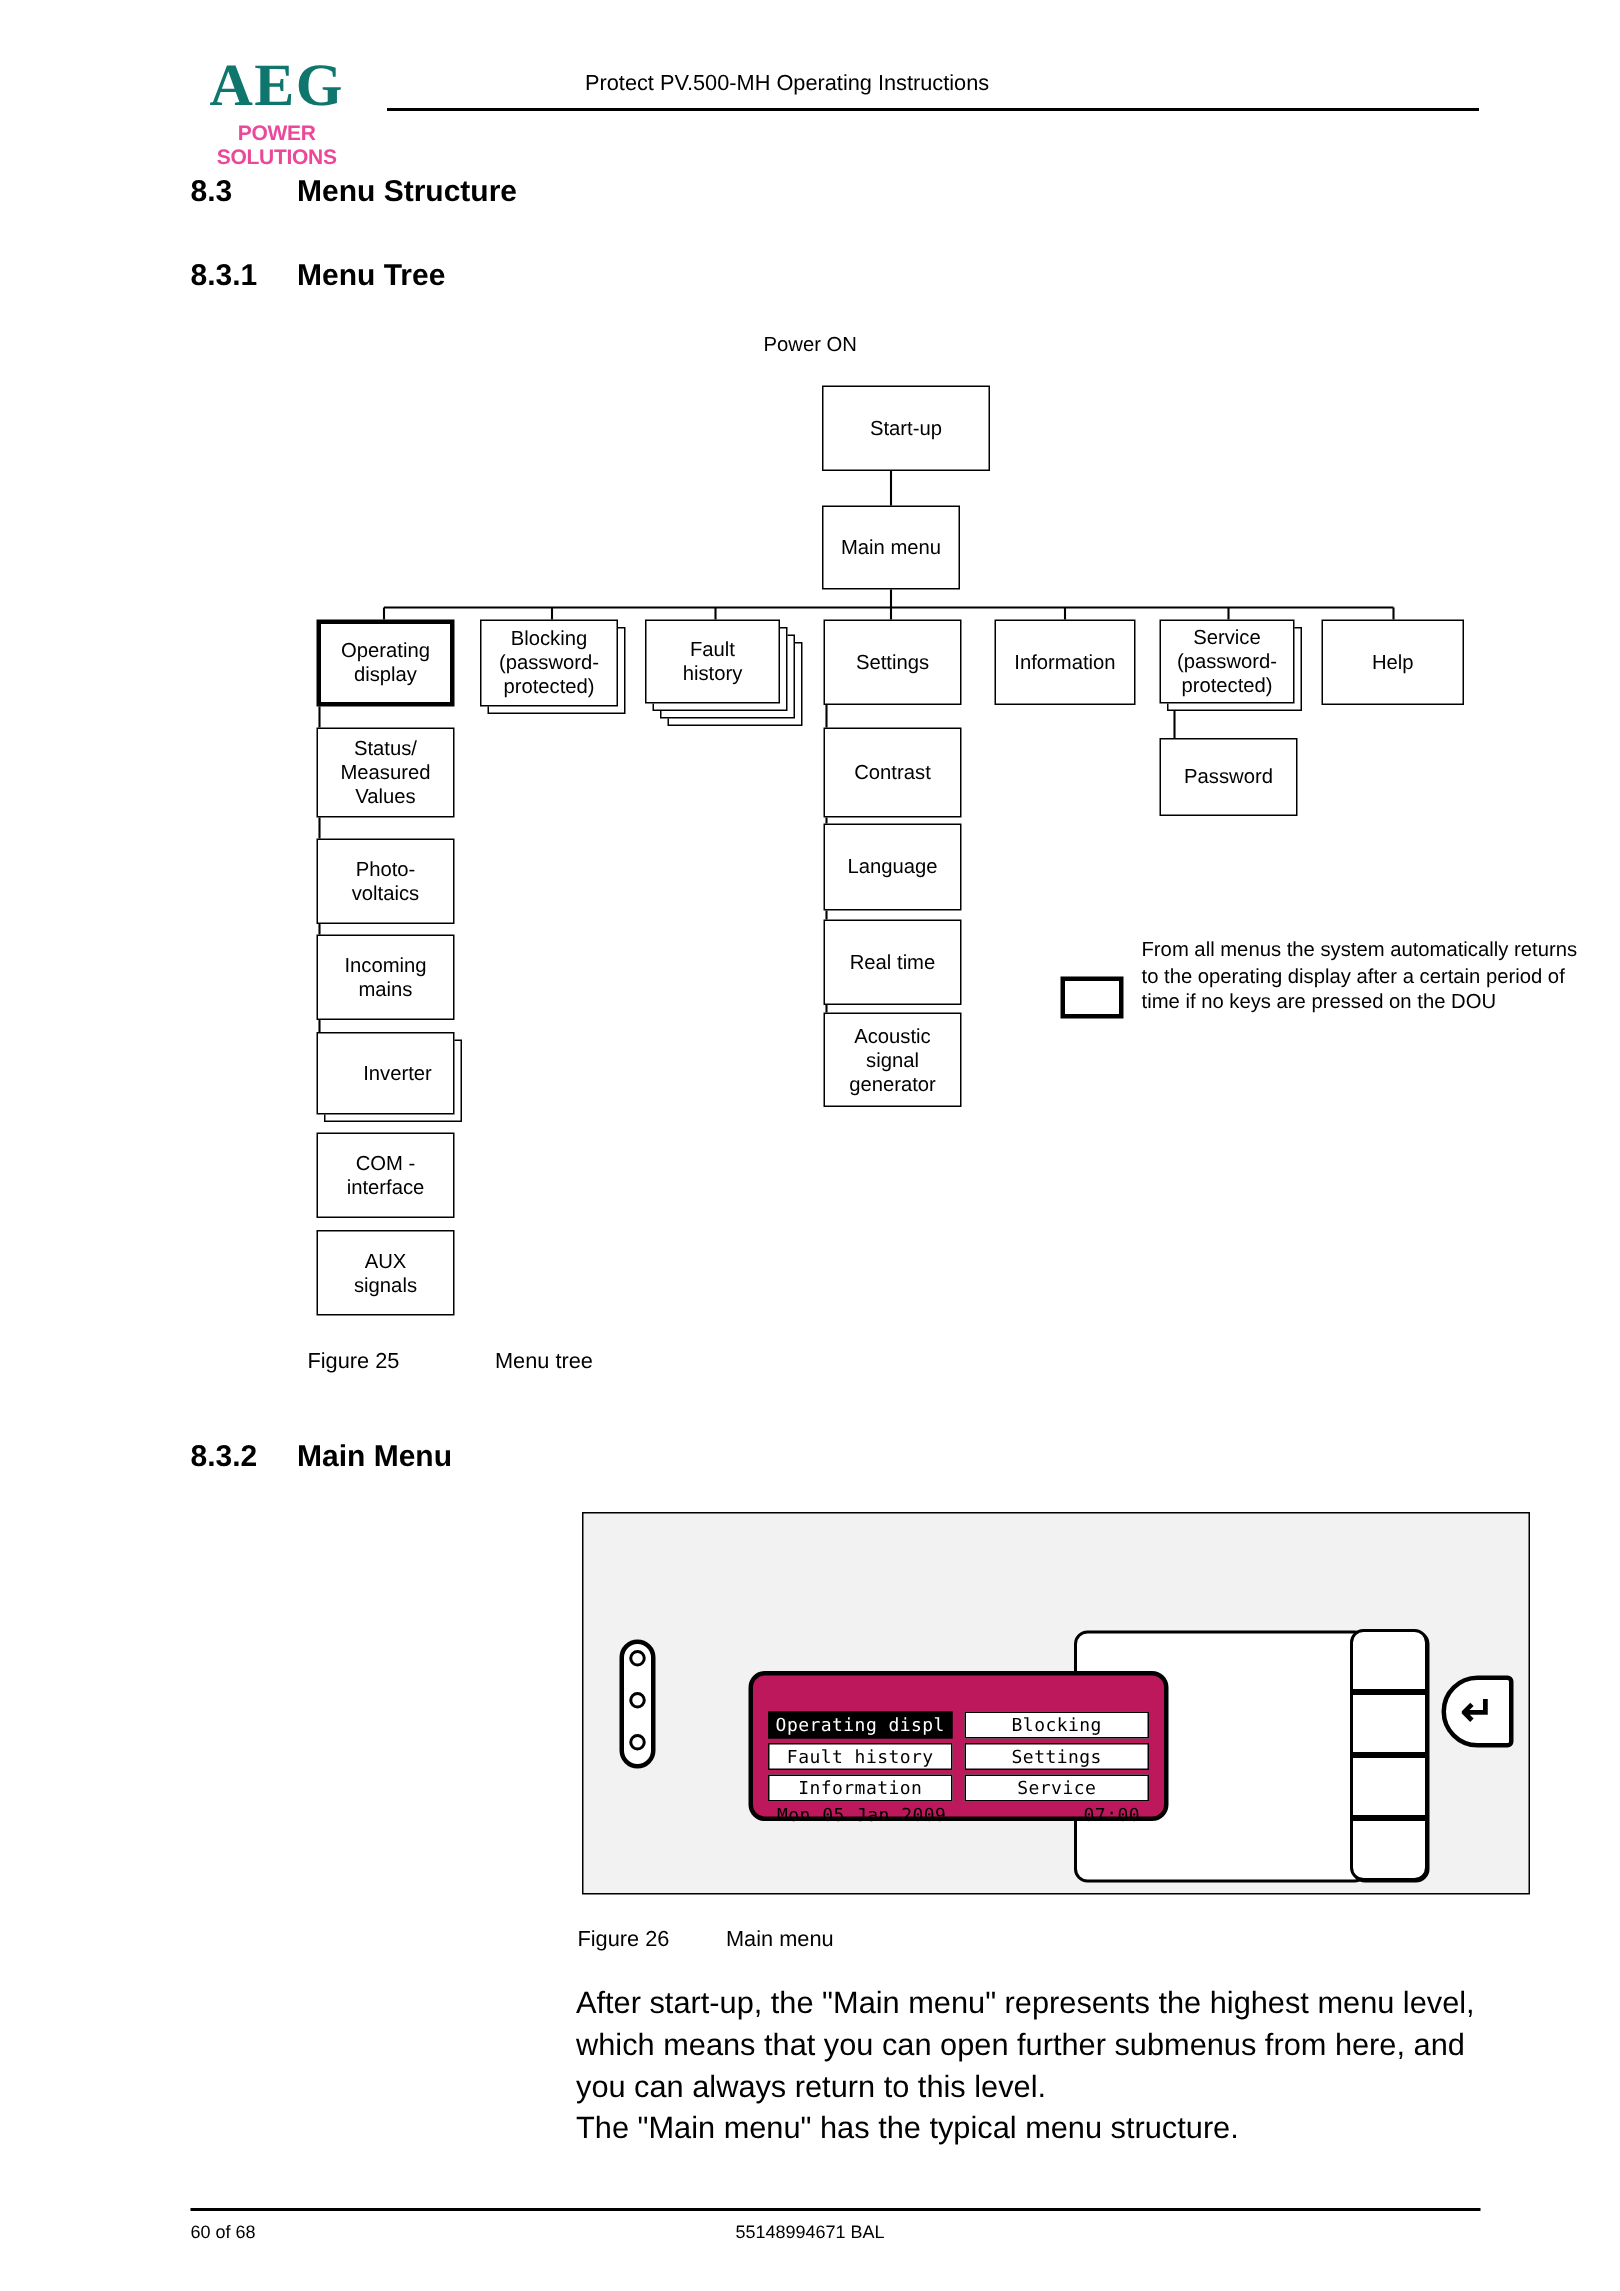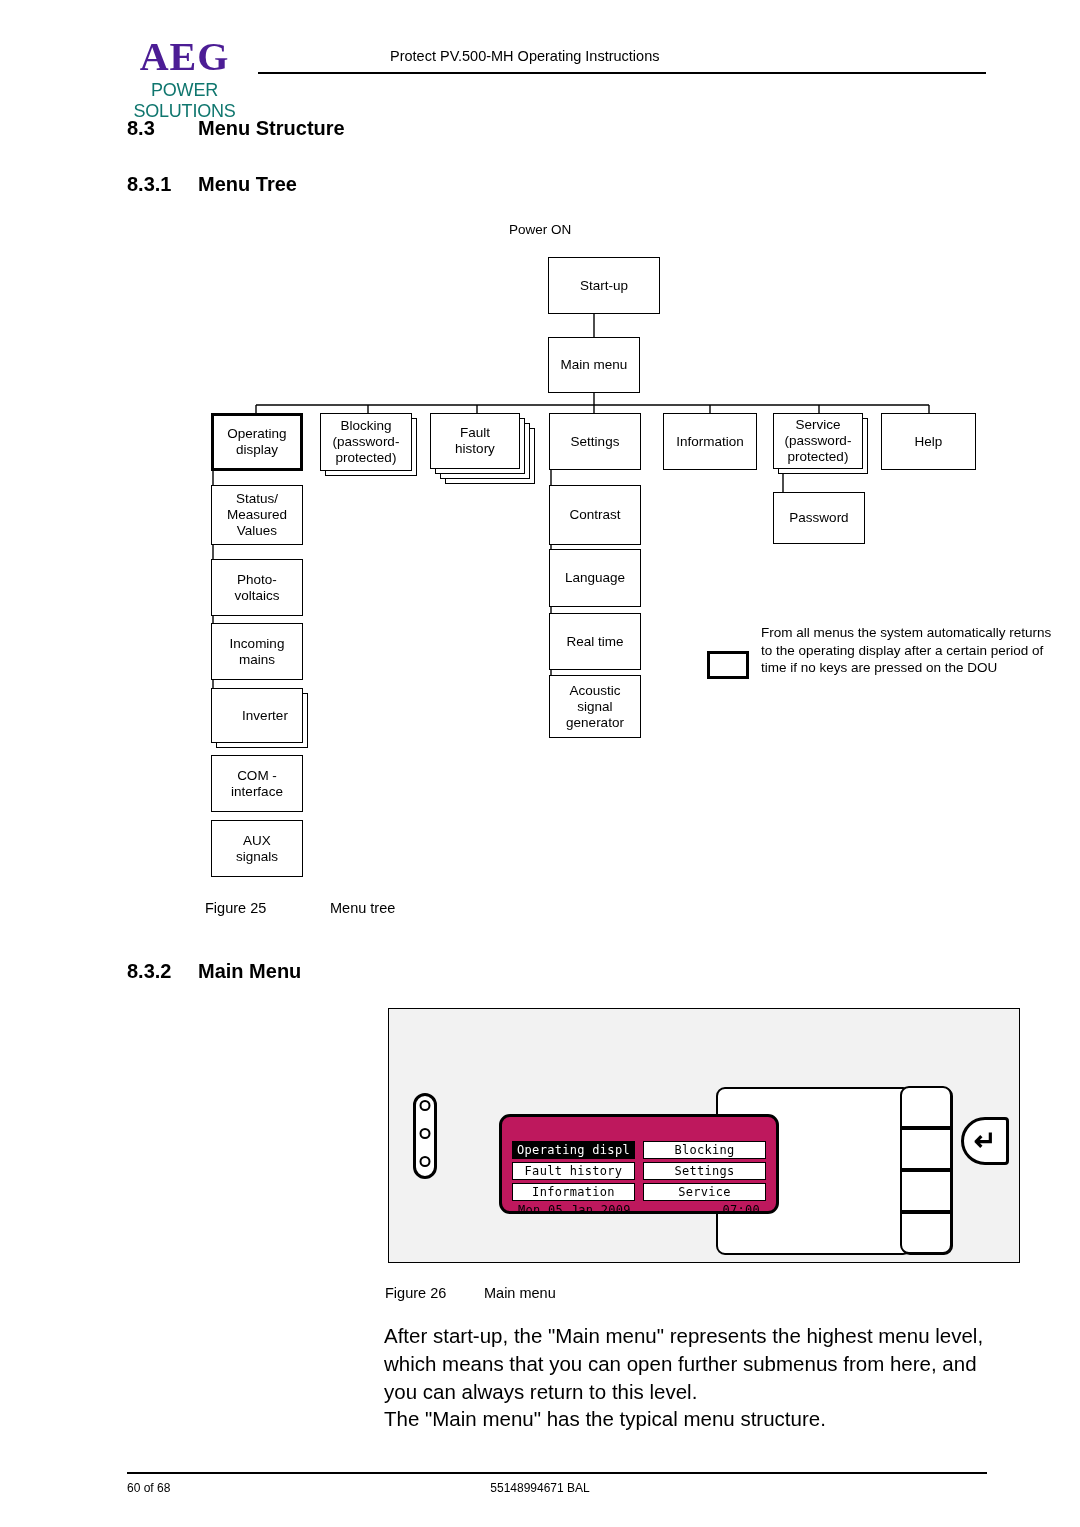--- a/index.html
+++ b/index.html
@@ -17,29 +17,29 @@
   }
 
   
   #header-band { position: absolute; left: 0; top: 0; width: 1080px; height: 110px; }
   #logo-block { position: absolute; left: 127px; top: 36px; width: 115px; text-align: center; }
   #logo-aeg {
     font-family: "Liberation Serif", serif;
     font-weight: bold;
     font-size: 40px;
     letter-spacing: 1px;
-    color: #4c1d95;
+    color: #0f766e;
     line-height: 42px;
   }
   #logo-sub {
     font-family: "Liberation Sans", sans-serif;
-    font-weight: normal;
-    font-size: 18px;
+    font-weight: bold;
+    font-size: 14px;
     letter-spacing: -0.2px;
-    color: #0f766e;
+    color: #ec4899;
     margin-top: 2px;
   }
   #header-title {
     position: absolute; left: 390px; top: 48px;
     font-size: 14.5px;
   }
   #header-rule {
     position: absolute; left: 258px; top: 72px; width: 728px; height: 2px;
     background: #000;
   }

